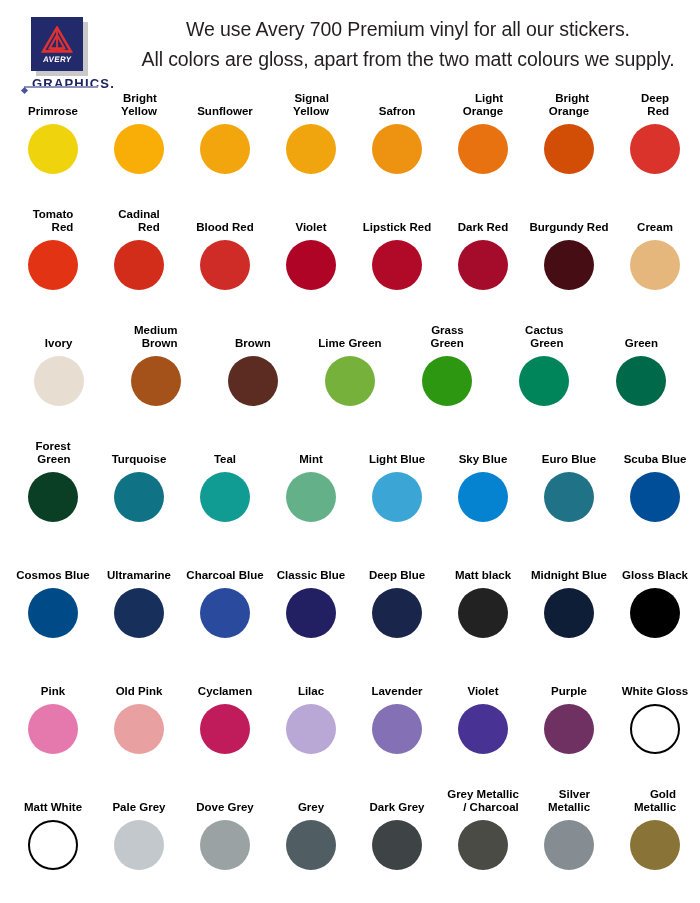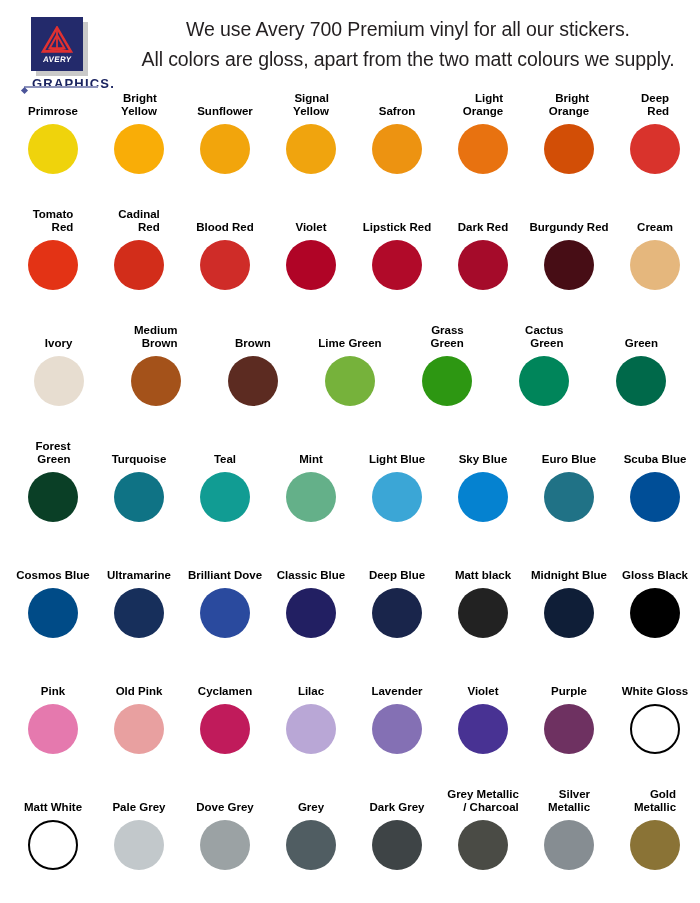--- a/index.html
+++ b/index.html
@@ -335,21 +335,21 @@
       <div class="swatch-row">
         <div class="swatch-cell">
           <div class="swatch-label">Cosmos Blue</div>
           <div class="swatch-dot" style="background: rgb(0, 75, 135);"></div>
         </div>
         <div class="swatch-cell">
           <div class="swatch-label">Ultramarine</div>
           <div class="swatch-dot" style="background: rgb(23, 47, 91);"></div>
         </div>
         <div class="swatch-cell">
-          <div class="swatch-label">Brilliant Dove</div>
+          <div class="swatch-label">Charcoal Blue</div>
           <div class="swatch-dot" style="background: rgb(42, 74, 158);"></div>
         </div>
         <div class="swatch-cell">
           <div class="swatch-label">Classic Blue</div>
           <div class="swatch-dot" style="background: rgb(34, 31, 98);"></div>
         </div>
         <div class="swatch-cell">
           <div class="swatch-label">Deep Blue</div>
           <div class="swatch-dot" style="background: rgb(25, 37, 75);"></div>
         </div>

